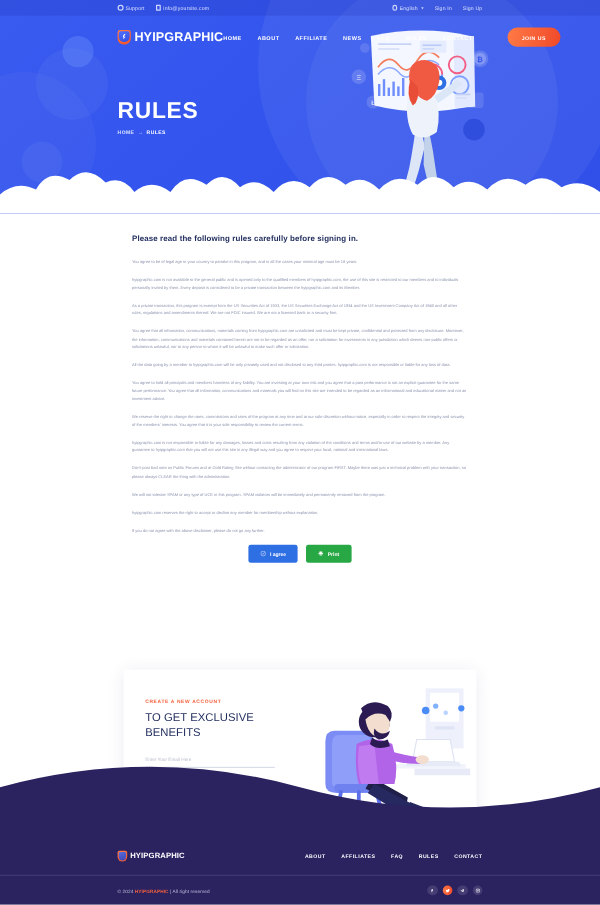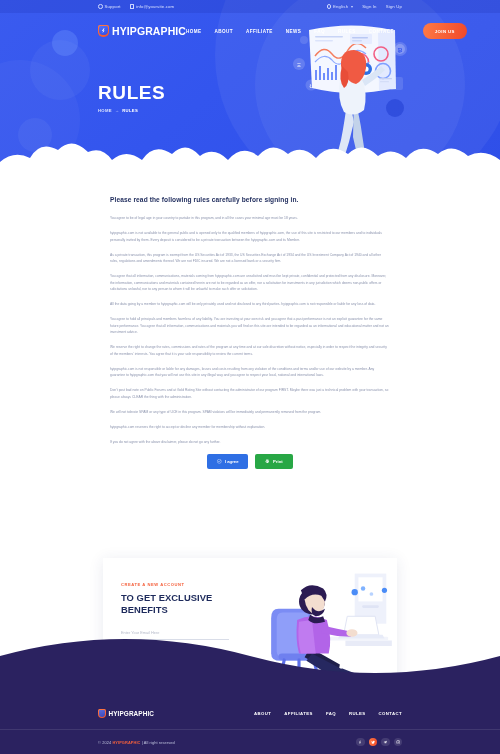--- a/index.html
+++ b/index.html
@@ -140,21 +140,21 @@
     background:#fff;
     box-shadow:0 2px 14px rgba(40,50,110,0.10);
     display:flex; overflow:hidden;
   }
   .cta-left { width:150px; padding:24px 0 0 18px; }
   .cta-kicker {
     font-size:4.1px; font-weight:700; color:#f4603c;
     letter-spacing:.55px; margin-bottom:5px;
   }
   .cta-title {
-    font-size:9.4px; font-weight:700; color:#1d2a5b;
+    font-size:9.4px; font-weight:400; color:#1d2a5b;
     line-height:1.28; letter-spacing:.05px;
   }
   .cta-input {
     margin-top:14px; width:108px;
     border:none; border-bottom:0.8px solid #d9dde8;
     background:transparent; outline:none;
     font-family:"Liberation Sans", sans-serif;
     font-size:3.9px; color:#9aa1b5; padding-bottom:4px;
   }
   .cta-input::placeholder { color:#b6bbc9; }

